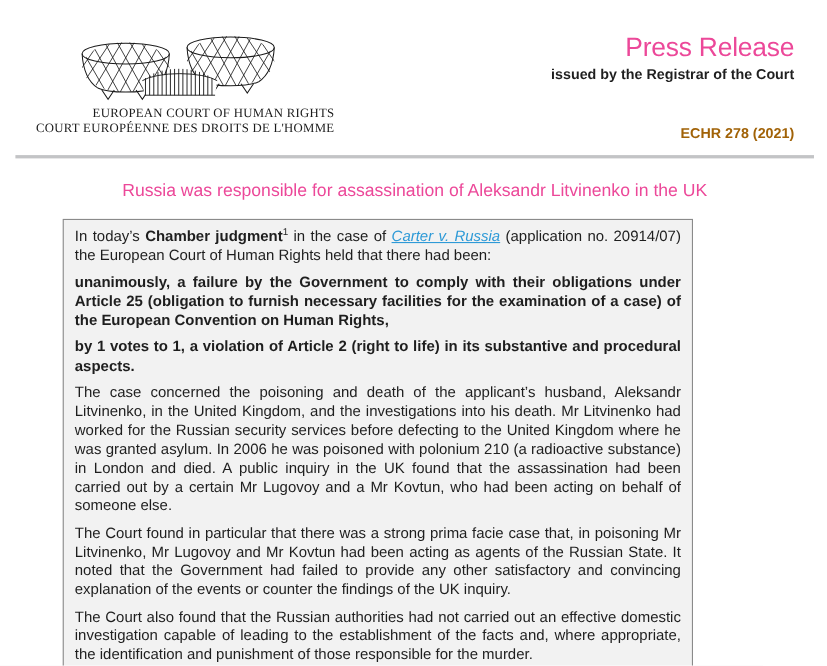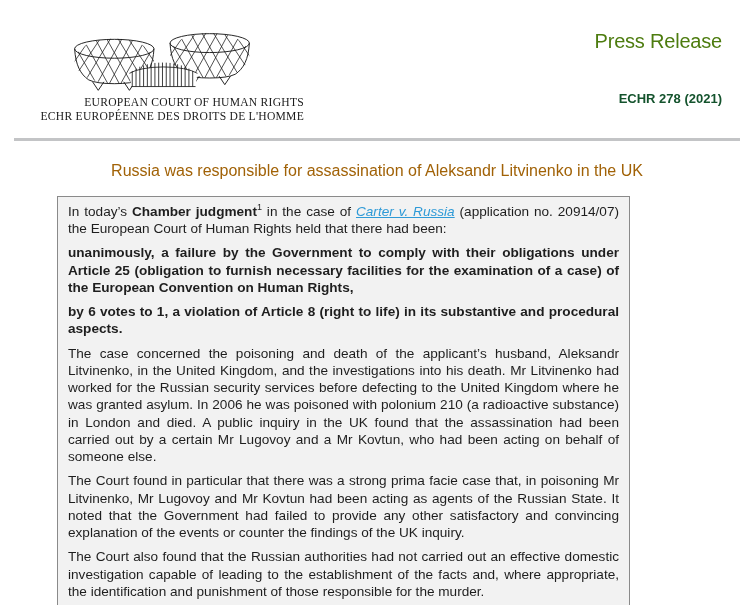--- a/index.html
+++ b/index.html
@@ -15,31 +15,31 @@
   
   .header { display: flex; justify-content: space-between; padding-top: 28px; }
   .court-identity { width: 290px; text-align: right; padding-left: 6px; }
   .logo-svg { display: block; margin: 0 auto; }
   .org-line {
     font-family: "Liberation Serif", serif;
     font-size: 11.6px; letter-spacing: 0.25px;
     color: #1b1b1b; white-space: nowrap; line-height: 1.25;
   }
   .header-right { text-align: right; padding-top: 2px; padding-right: 18px; }
-  .press-release { font-size: 20px; color: #4d7c0f; letter-spacing: -0.2px; line-height: 1.15; }
+  .press-release { font-size: 24px; color: #ec4899; letter-spacing: -0.2px; line-height: 1.15; }
   .issued-by { font-size: 13px; font-weight: bold; color: #1f1f1f; margin-top: 2px; }
-  .doc-meta { margin-top: 38px; font-size: 13px; font-weight: bold; color: #14532d; line-height: 1.2; }
+  .doc-meta { margin-top: 38px; font-size: 13px; font-weight: bold; color: #a16207; line-height: 1.2; }
 
   
   .rule { height: 3px; background: #c3c4c6; border: none; margin-top: 13px; }
 
   
   .headline {
     margin-top: 21px; text-align: center;
-    font-size: 16px; font-weight: 400; color: #a16207;
+    font-size: 16px; font-weight: 400; color: #ec4899;
   }
 
   
   .summary-box {
     margin: 16px 0 0 43px; width: 573px;
     background: #f2f2f2; border: 1px solid #8a8a8a;
     padding: 6px 10px 7px 10px;
   }
   .summary-box p {
     font-size: 13.6px; line-height: 1.27;
@@ -80,37 +80,38 @@
         <use href="#tower" x="0" y="6"></use>
         <use href="#tower" transform="translate(101,0)"></use>
         <g stroke="#1b1b1b" stroke-width="0.9" fill="#ffffff">
           <path d="M68,48 A40,12 0 0 1 140,48 L138,62 L70,62 Z" stroke="none"></path>
           <path d="M68,48 A40,12 0 0 1 140,48"></path>
           <path d="M70,62 L138,62"></path>
           <path d="M71,45.5 V62 M75,43 V62 M79,41 V62 M83,39.6 V62 M87,38.4 V62 M91,37.6 V62 M95,37 V62 M99,36.7 V62 M103,36.6 V62 M107,36.7 V62 M111,37 V62 M115,37.6 V62 M119,38.4 V62 M123,39.6 V62 M127,41 V62 M131,43 V62 M135,45.5 V62"></path>
         </g>
       </svg>
       <div class="org-line">EUROPEAN COURT OF HUMAN RIGHTS</div>
-      <div class="org-line">ECHR EUROPÉENNE DES DROITS DE L'HOMME</div>
+      <div class="org-line">COURT EUROPÉENNE DES DROITS DE L'HOMME</div>
     </div>
 
     <div class="header-right">
       <div class="press-release">Press Release</div>
+      <div class="issued-by">issued by the Registrar of the Court</div>
       <div class="doc-meta">
         <div>ECHR 278 (2021)</div>
       </div>
     </div>
   </header>
 
   <hr class="rule">
 
   <h1 class="headline">Russia was responsible for assassination of Aleksandr Litvinenko in the UK</h1>
 
   <section class="summary-box">
     <p><span>In today’s </span><strong>Chamber judgment</strong><sup>1</sup><span> in the case of </span><a class="case-link">Carter v. Russia</a><span> (application no. 20914/07) the European Court of Human Rights held that there had been:</span></p>
     <p class="bold">unanimously, a failure by the Government to comply with their obligations under Article 25 (obligation to furnish necessary facilities for the examination of a case) of the European Convention on Human Rights,</p>
-    <p class="bold">by 6 votes to 1, a violation of Article 8 (right to life) in its substantive and procedural aspects.</p>
+    <p class="bold">by 1 votes to 1, a violation of Article 2 (right to life) in its substantive and procedural aspects.</p>
     <p>The case concerned the poisoning and death of the applicant’s husband, Aleksandr Litvinenko, in the United Kingdom, and the investigations into his death. Mr Litvinenko had worked for the Russian security services before defecting to the United Kingdom where he was granted asylum. In 2006 he was poisoned with polonium 210 (a radioactive substance) in London and died. A public inquiry in the UK found that the assassination had been carried out by a certain Mr Lugovoy and a Mr Kovtun, who had been acting on behalf of someone else.</p>
     <p>The Court found in particular that there was a strong prima facie case that, in poisoning Mr Litvinenko, Mr Lugovoy and Mr Kovtun had been acting as agents of the Russian State. It noted that the Government had failed to provide any other satisfactory and convincing explanation of the events or counter the findings of the UK inquiry.</p>
     <p>The Court also found that the Russian authorities had not carried out an effective domestic investigation capable of leading to the establishment of the facts and, where appropriate, the identification and punishment of those responsible for the murder.</p>
   </section>
 
 </div>
 
 </body></html>

